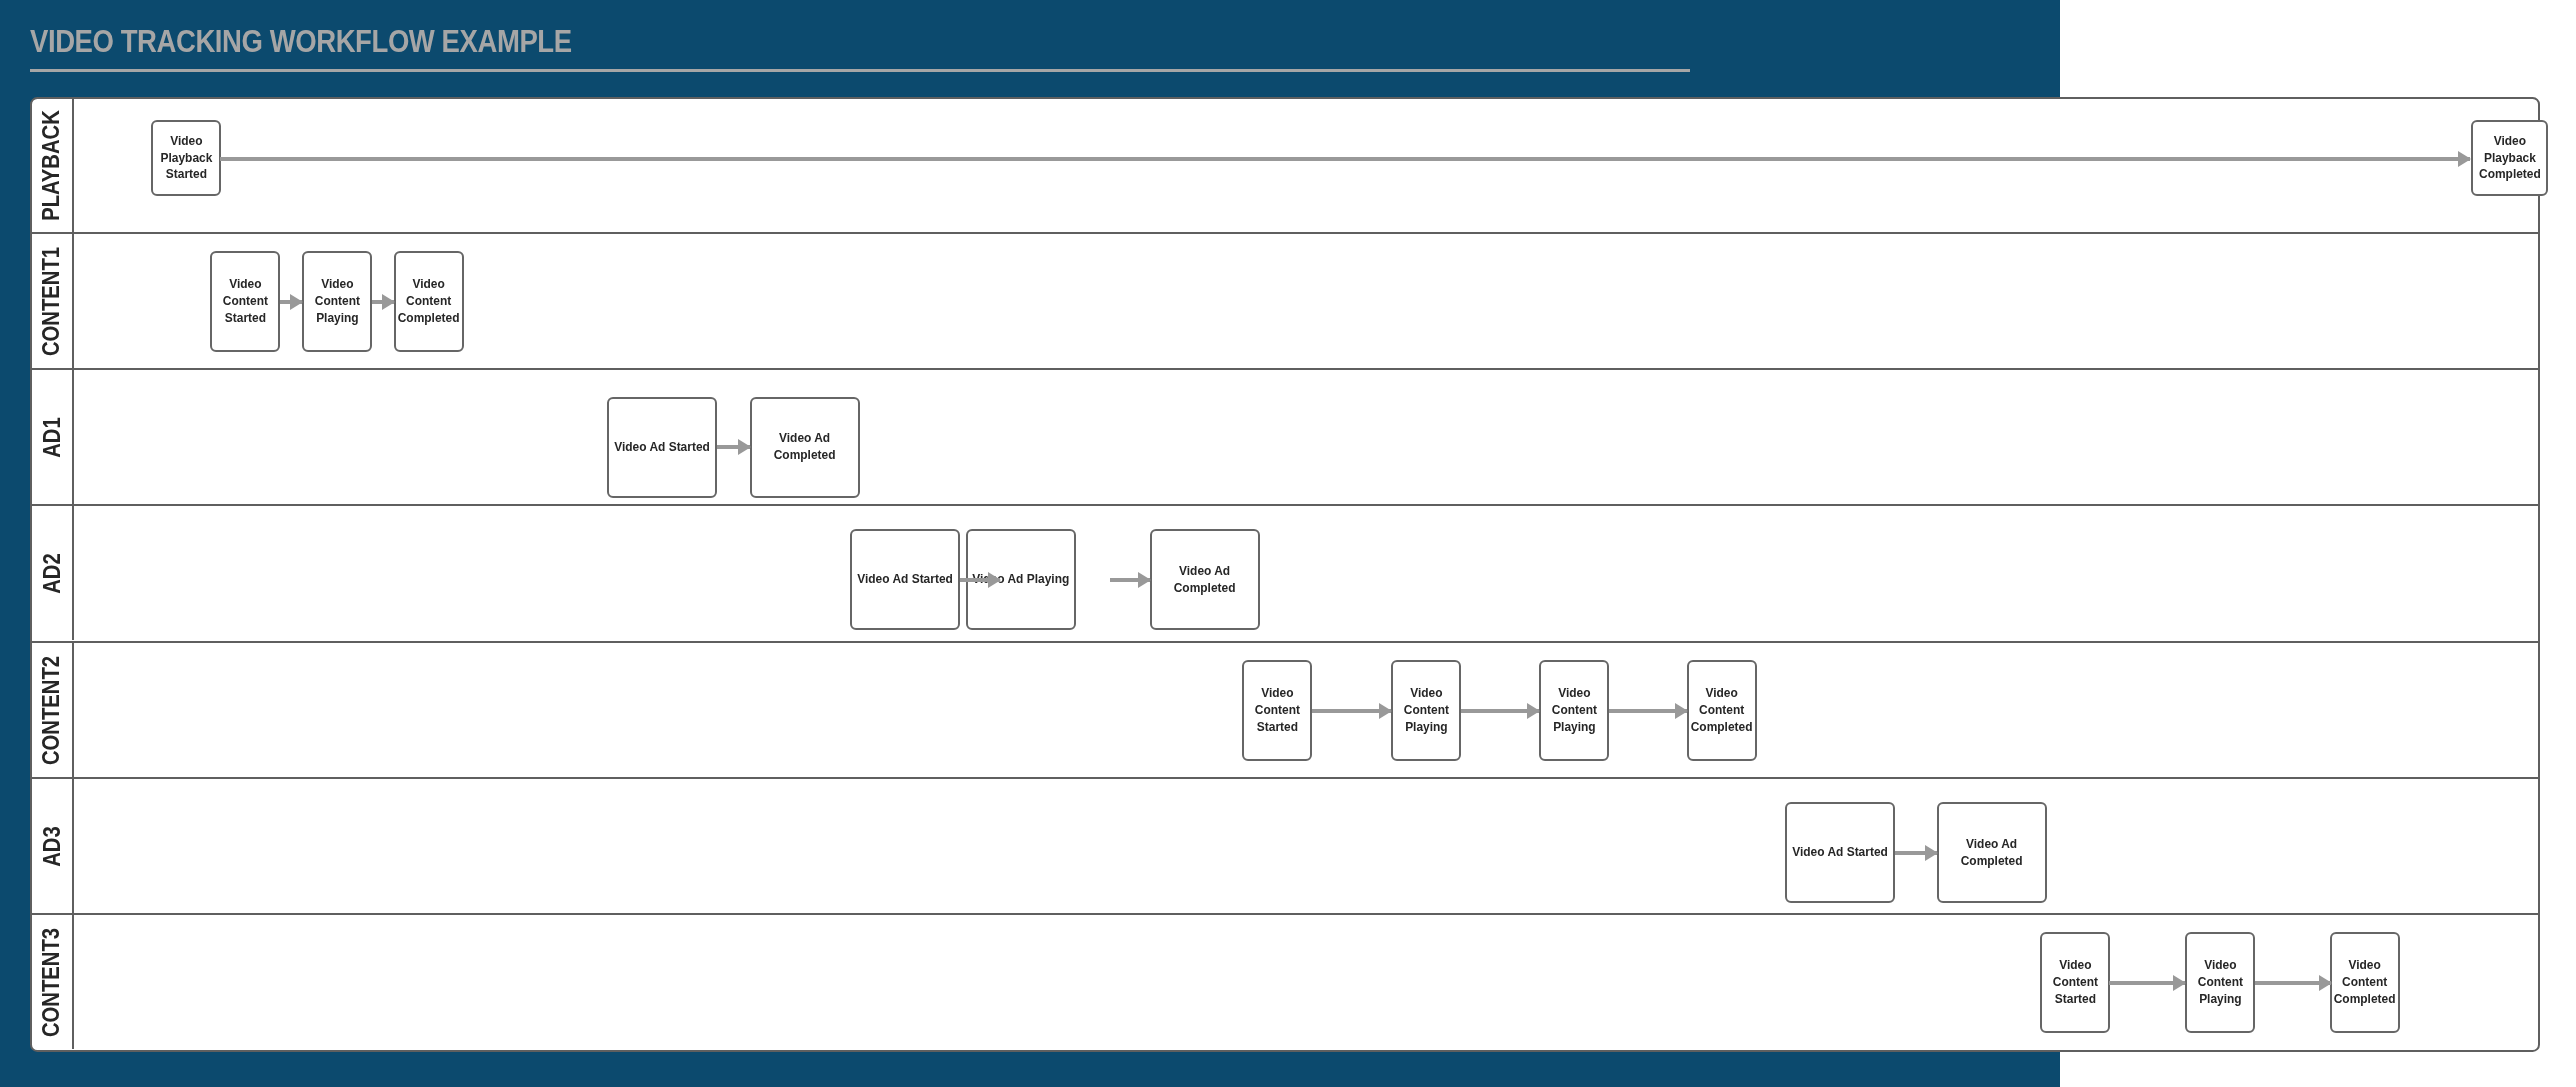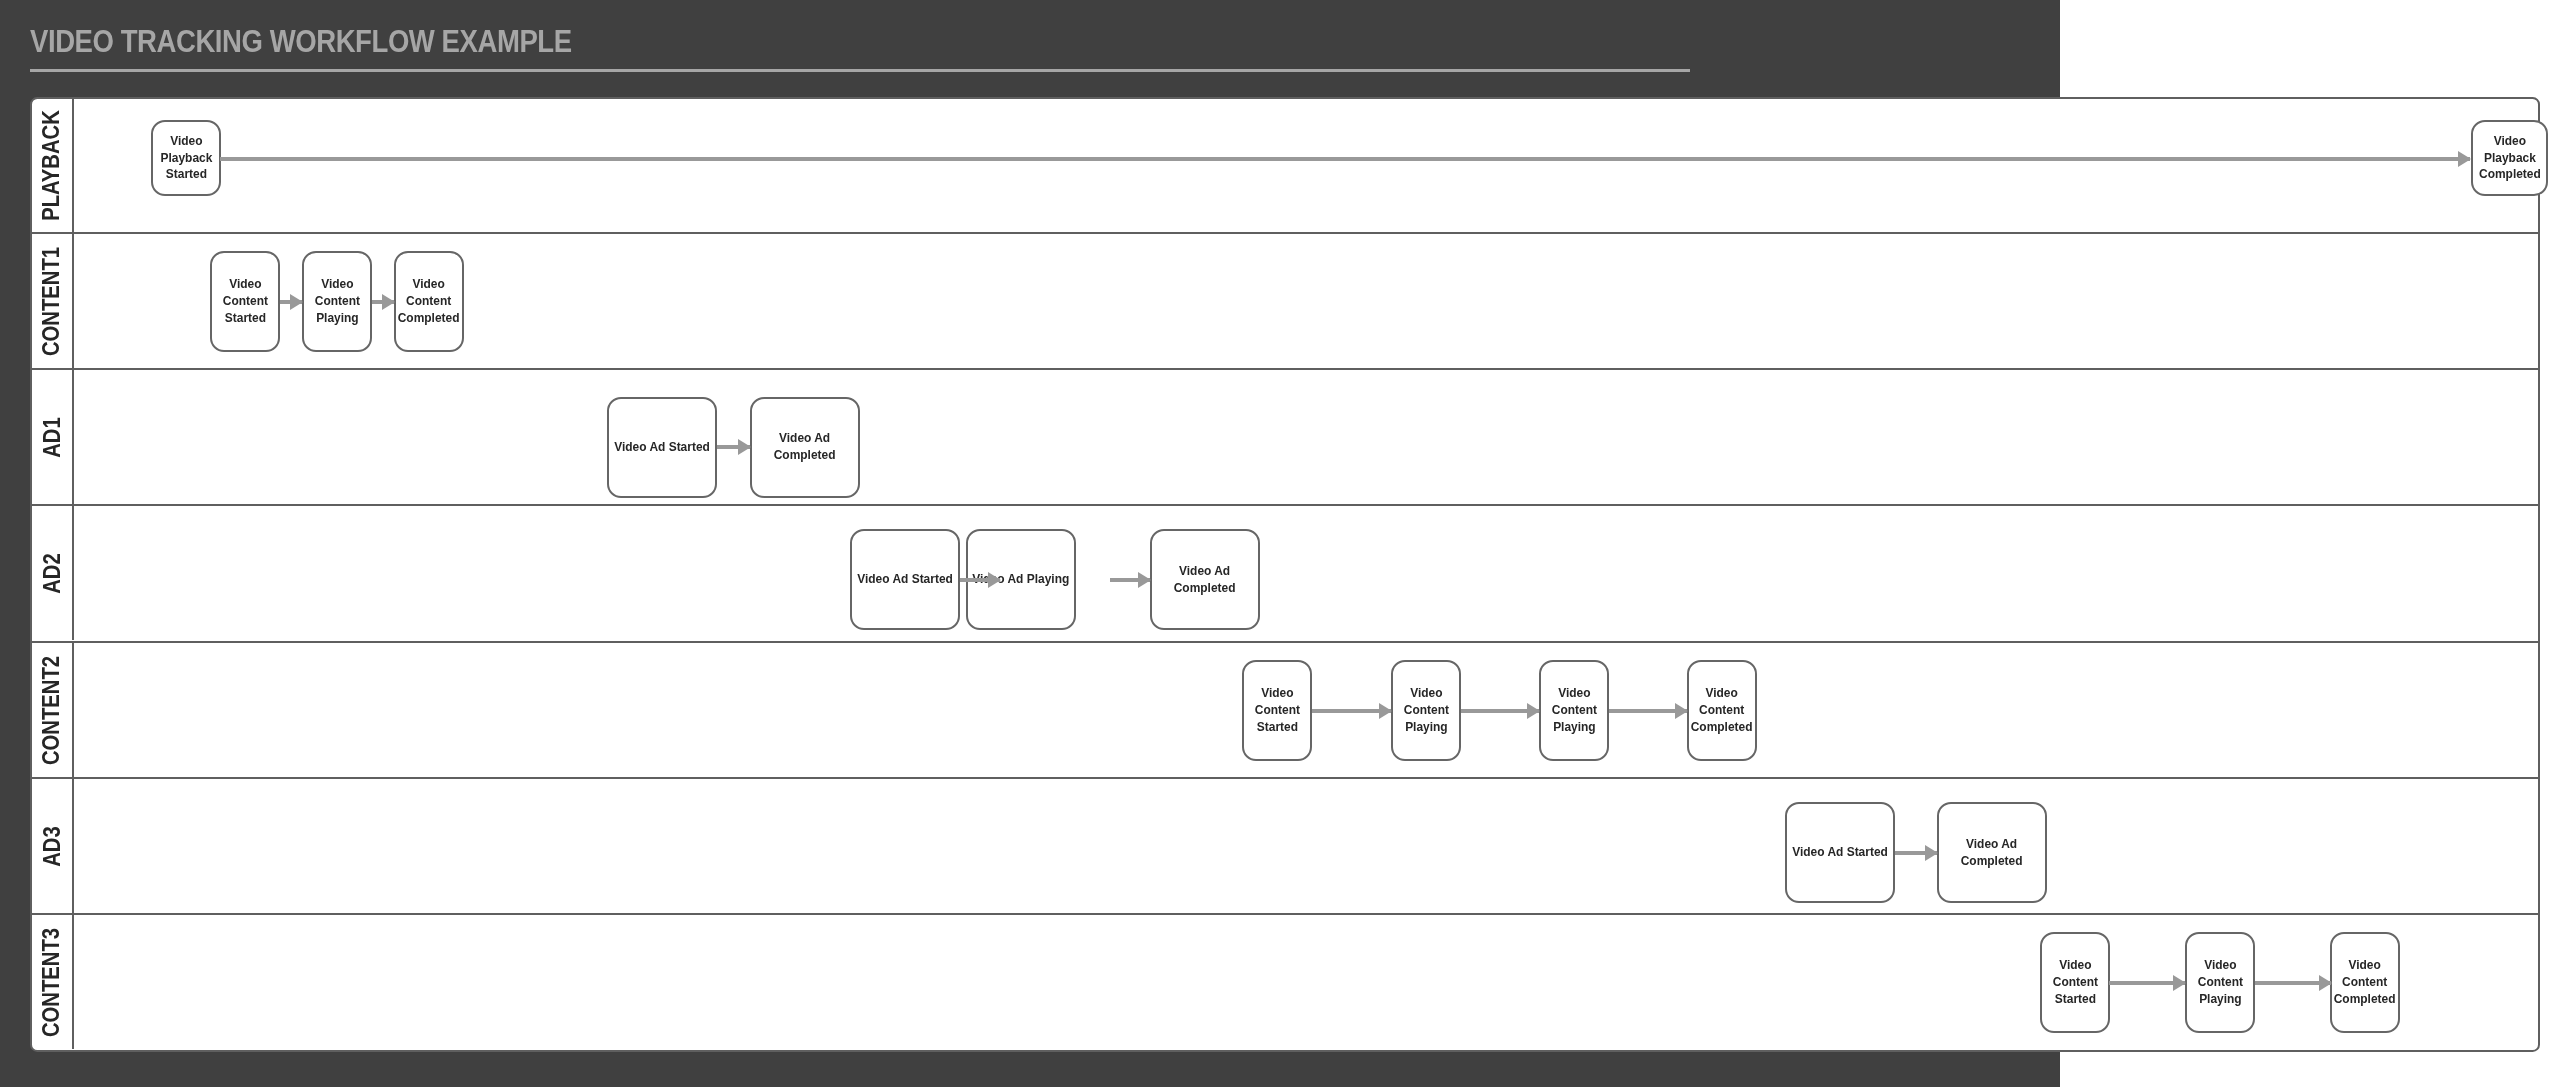--- a/index.html
+++ b/index.html
@@ -3,21 +3,21 @@
 <meta charset="utf-8">
 <title>Video Tracking Workflow Example</title>
 <style>
   html,body{margin:0;padding:0;background:#ffffff;}
   body{
     width:2576px;height:1087px;
     font-family:"Liberation Sans","DejaVu Sans",sans-serif;
     -webkit-font-smoothing:antialiased;
     overflow:hidden;
   }
-  #page{position:relative;width:2060px;height:1087px;background:#404040;}
+  #page{position:relative;width:2060px;height:1087px;background:#0c4a6e;}
 
   
   .title{
     position:absolute;
     left:30px;top:25px;
     font-size:32px;
     font-weight:bold;
     letter-spacing:-0.5px;
     color:#a6a6a6;
     transform:scaleX(0.86);
@@ -70,21 +70,21 @@
     position:absolute;
     left:44px;top:0;right:0;bottom:0;
   }
 
   
   .node{
     position:absolute;
     box-sizing:border-box;
     background:#ffffff;
     border:2.1px solid #666666;
-    border-radius:14px;
+    border-radius:6px;
     display:flex;
     align-items:center;
     justify-content:center;
     text-align:center;
     color:#262626;
     font-weight:bold;
     font-size:13px;
     line-height:1.30;
     padding:0 2.6px;
   }

